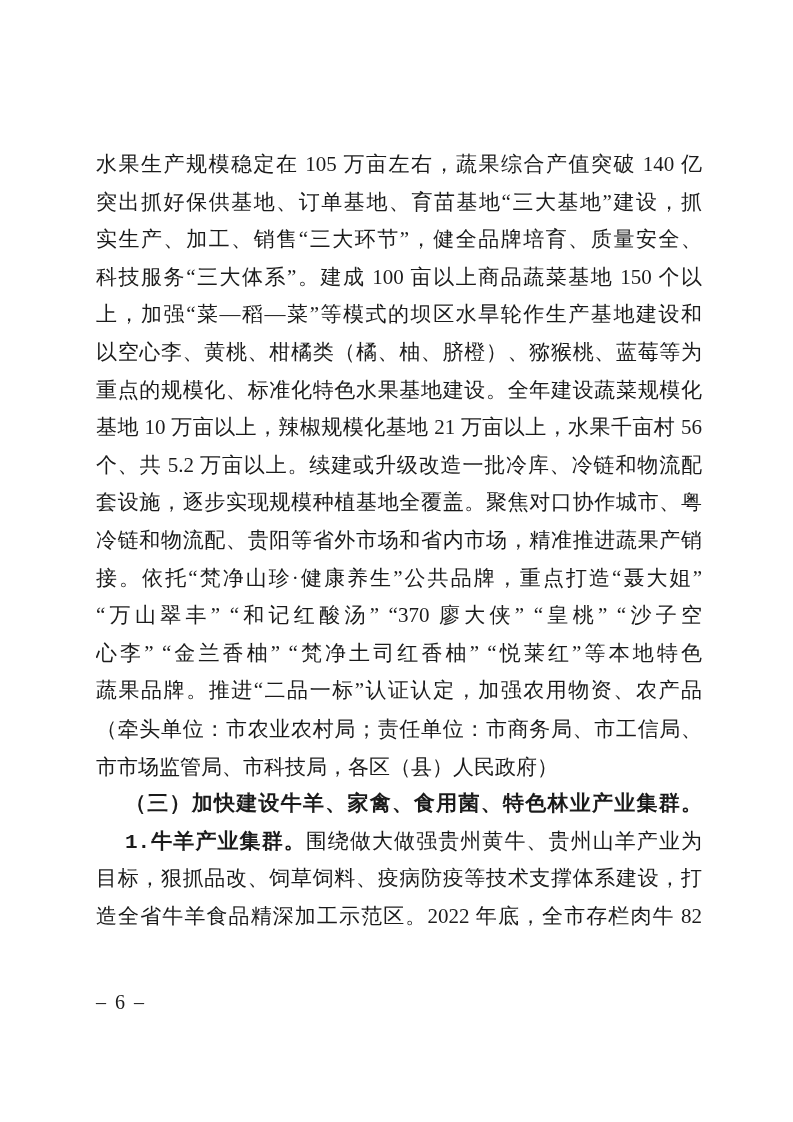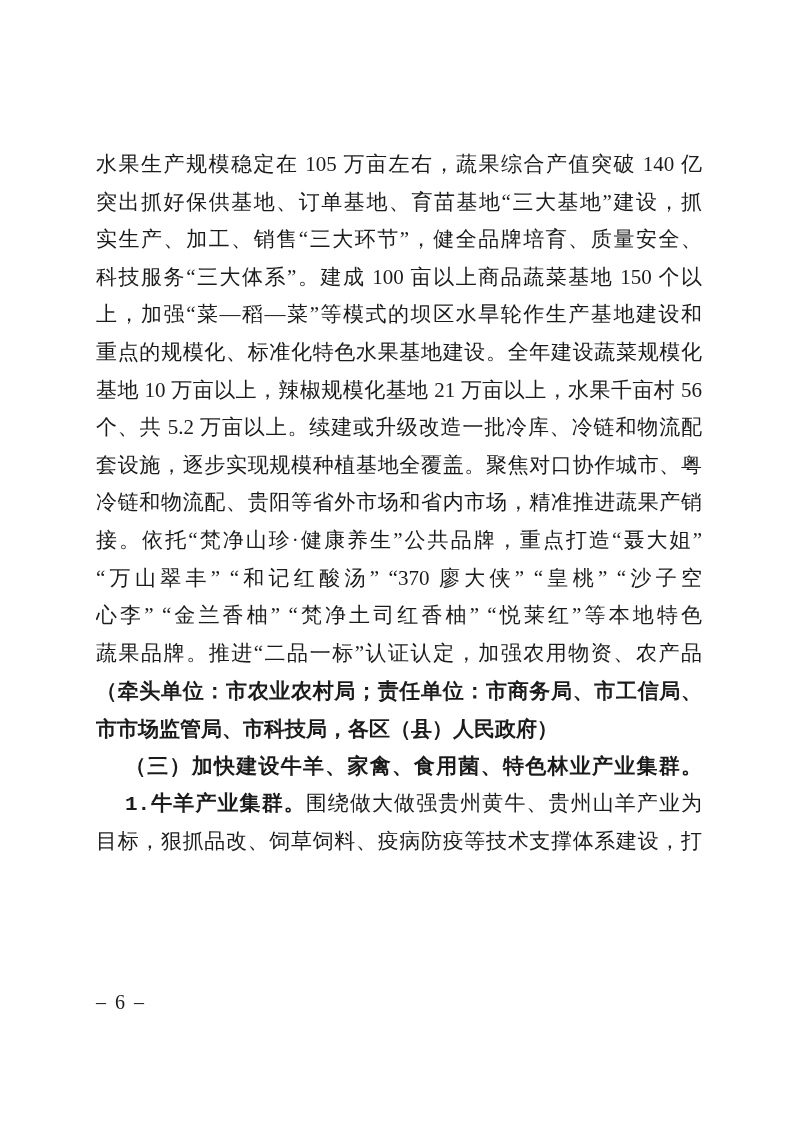--- a/index.html
+++ b/index.html
@@ -37,21 +37,21 @@
   }
   .line.indent {
     padding-left: 29px;
   }
   .seg-body {
     font-family: "Liberation Serif", "DejaVu Serif", serif;
     font-weight: normal;
   }
   .seg-hei {
     font-family: "Liberation Sans", "DejaVu Sans", sans-serif;
-    font-weight: 700;
+    font-weight: 400;
   }
   .seg-bold {
     font-family: Liberation Mono, monospace;
     font-weight: bold;
   }
   .footer {
     position: absolute;
     left: 96px;
     top: 990px;
     font-size: 20px;
@@ -64,29 +64,31 @@
 </head>
 <body>
 
 <div class="page">
   <div class="text-block">
       <div class="line"><span class="seg-body">水果生产规模稳定在 105 万亩左右，蔬果综合产值突破 140 亿元。</span></div>
       <div class="line"><span class="seg-body">突出抓好保供基地、订单基地、育苗基地“三大基地”建设，抓</span></div>
       <div class="line"><span class="seg-body">实生产、加工、销售“三大环节”，健全品牌培育、质量安全、</span></div>
       <div class="line"><span class="seg-body">科技服务“三大体系”。建成 100 亩以上商品蔬菜基地 150 个以</span></div>
       <div class="line"><span class="seg-body">上，加强“菜—稻—菜”等模式的坝区水旱轮作生产基地建设和</span></div>
+      <div class="line"><span class="seg-body">以空心李、黄桃、柑橘类（橘、柚、脐橙）、猕猴桃、蓝莓等为</span></div>
       <div class="line"><span class="seg-body">重点的规模化、标准化特色水果基地建设。全年建设蔬菜规模化</span></div>
       <div class="line"><span class="seg-body">基地 10 万亩以上，辣椒规模化基地 21 万亩以上，水果千亩村 56</span></div>
       <div class="line"><span class="seg-body">个、共 5.2 万亩以上。续建或升级改造一批冷库、冷链和物流配</span></div>
       <div class="line"><span class="seg-body">套设施，逐步实现规模种植基地全覆盖。聚焦对口协作城市、粤</span></div>
       <div class="line"><span class="seg-body">冷链和物流配、贵阳等省外市场和省内市场，精准推进蔬果产销对</span></div>
       <div class="line"><span class="seg-body">接。依托“梵净山珍·健康养生”公共品牌，重点打造“聂大姐”</span></div>
       <div class="line"><span class="seg-body">“万山翠丰” “和记红酸汤” “370 廖大侠” “皇桃” “沙子空</span></div>
       <div class="line"><span class="seg-body">心李” “金兰香柚” “梵净土司红香柚” “悦莱红”等本地特色</span></div>
       <div class="line"><span class="seg-body">蔬果品牌。推进“二品一标”认证认定，加强农用物资、农产品</span></div>
       <div class="line"><span class="seg-hei">（牵头单位：市农业农村局；责任单位：市商务局、市工信局、</span></div>
       <div class="line align-left"><span class="seg-hei">市市场监管局、市科技局，各区（县）人民政府）</span></div>
       <div class="line indent"><span class="seg-bold">（三）加快建设牛羊、家禽、食用菌、特色林业产业集群。</span></div>
       <div class="line indent"><span class="seg-bold">1.牛羊产业集群。</span><span class="seg-body">围绕做大做强贵州黄牛、贵州山羊产业为</span></div>
       <div class="line"><span class="seg-body">目标，狠抓品改、饲草饲料、疫病防疫等技术支撑体系建设，打</span></div>
+      <div class="line"><span class="seg-body">造全省牛羊食品精深加工示范区。2022 年底，全市存栏肉牛 82</span></div>
     </div>
   <div class="footer">– 6 –</div>
 </div>
 
 </body></html>

